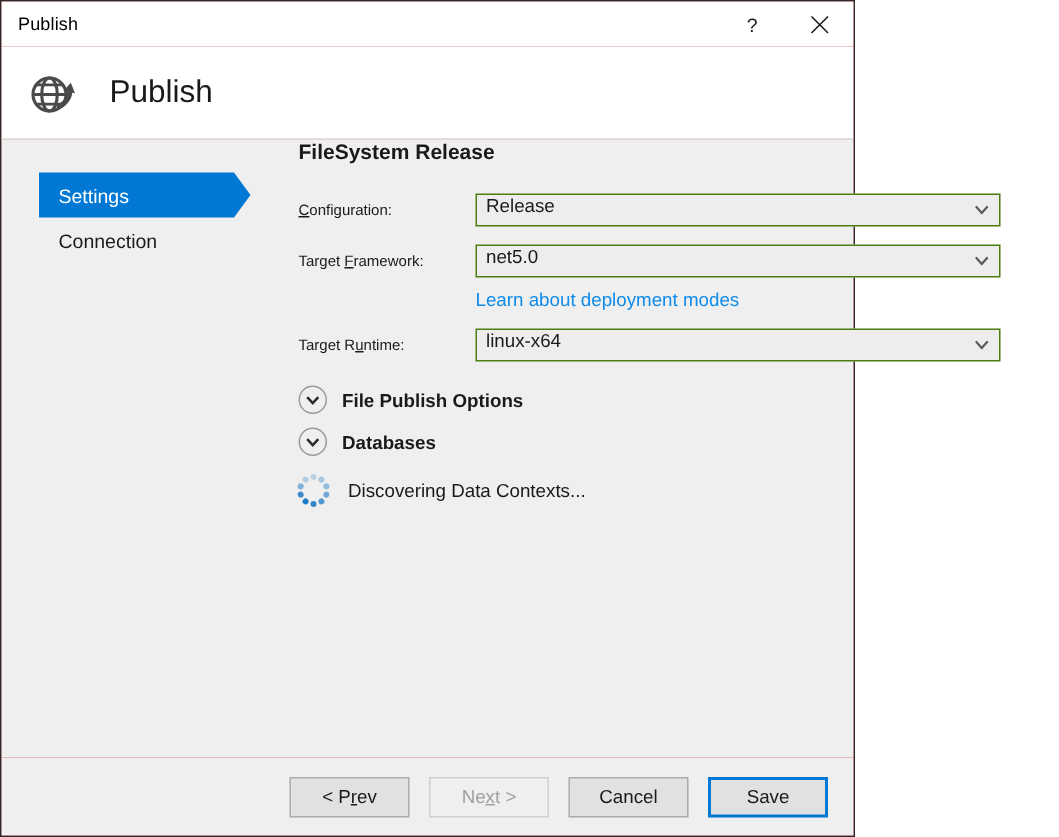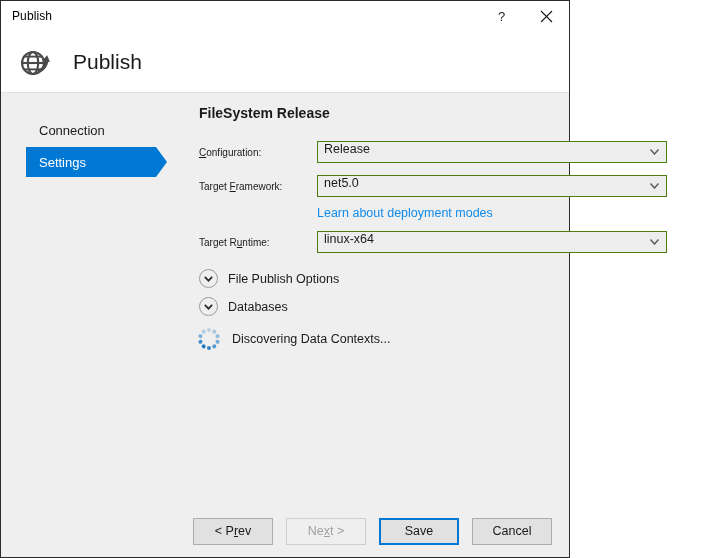--- a/index.html
+++ b/index.html
@@ -126,21 +126,20 @@
     width: 0;
     height: 0;
     border-top: 15px solid transparent;
     border-bottom: 15px solid transparent;
     border-left: 11px solid #0078d4;
   }
 
   
   .content {
     flex: 1 1 auto;
-    padding-top: 12px;
     position: relative;
   }
   .section-title {
     font-size: 14px;
     font-weight: bold;
     color: #1a1a1a;
     margin: 0 0 20px 8px;
   }
 
   .form-row {
@@ -211,21 +210,21 @@
     border: 1px solid #9a9a9a;
     border-radius: 50%;
     display: flex;
     align-items: center;
     justify-content: center;
     background: transparent;
     flex: 0 0 17px;
   }
   .expander-label {
     font-size: 12.5px;
-    font-weight: normal;
+    font-weight: bold;
     color: #1a1a1a;
     margin-left: 10px;
   }
 
   .status-row {
     display: flex;
     align-items: center;
     margin-left: 7px;
     margin-top: 12px;
   }
@@ -319,25 +318,25 @@
         <path d="M20 26.5 A12 12 0 0 0 28.6 14.2" fill="none" stroke="#4a4a4a" stroke-width="3.4" stroke-linecap="butt"></path>
         <path d="M24.3 15.6 L29.2 10.2 L32 17.2 Z" fill="#4a4a4a"></path>
       </svg>
     </div>
     <div class="header-title">Publish</div>
   </div>
 
   <div class="body">
 
     <div class="sidebar">
+      <div class="nav-item selected">
+        <span>Settings</span>
+      </div>
       <div class="nav-item plain">
         <span>Connection</span>
-      </div>
-      <div class="nav-item selected">
-        <span>Settings</span>
       </div>
     </div>
 
     <div class="content">
       <div class="section-title">FileSystem Release</div>
 
       <div class="form-row">
         <div class="form-label"><span></span><span class="mn">C</span><span>onfiguration:</span></div>
         <div class="combo">
           <span class="combo-value">Release</span>
@@ -420,21 +419,21 @@
     <button class="btn">
         <span>&lt; P</span>
         <span class="mn">r</span>
         <span>ev</span>
       </button>
     <button class="btn disabled">
         <span>Ne</span>
         <span class="mn">x</span>
         <span>t &gt;</span>
       </button>
+    <button class="btn">
+        <span>Cancel</span>
+      </button>
     <button class="btn default">
         <span>Save</span>
       </button>
-    <button class="btn">
-        <span>Cancel</span>
-      </button>
   </div>
 
 </div>
 
 </body></html>

